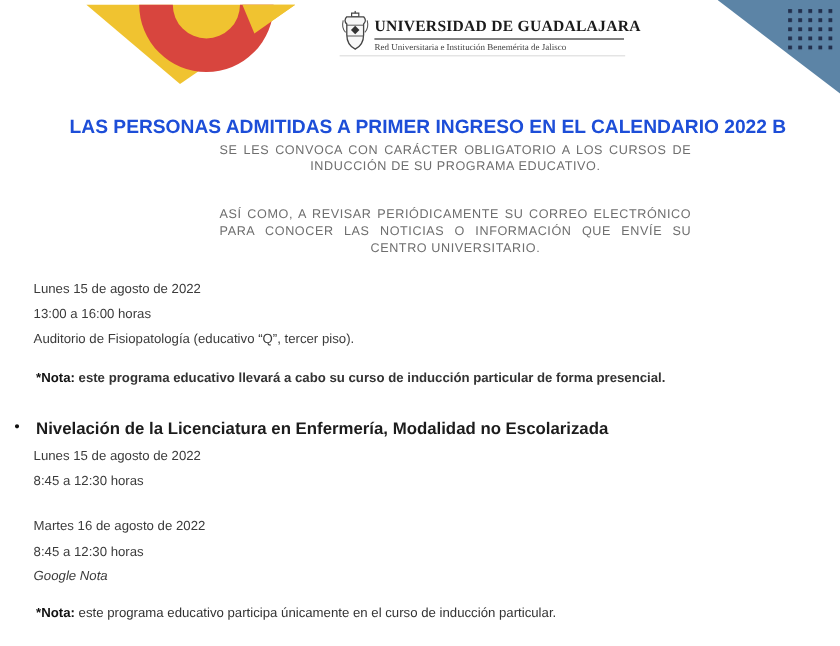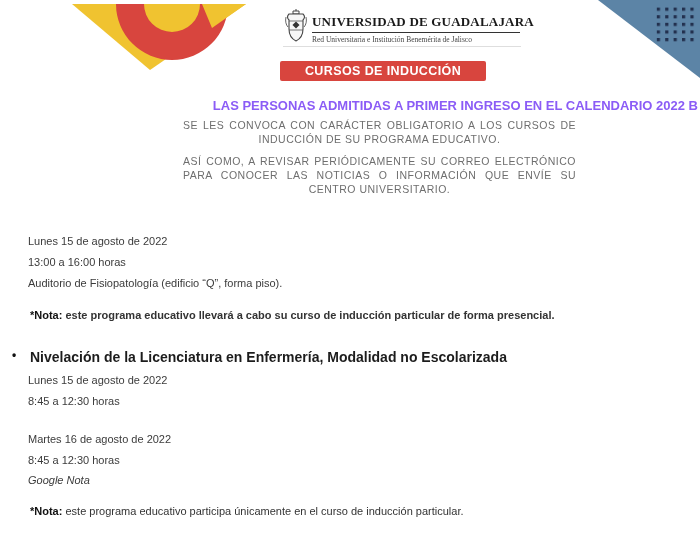--- a/index.html
+++ b/index.html
@@ -58,35 +58,35 @@
     font-weight: bold;
     font-size: 12.5px;
     letter-spacing: 0.4px;
     text-align: center;
     line-height: 20px;
   }
 
   
   .headline {
     position: absolute; left: 58px; top: 98px; width: 640px;
-    text-align: right;
+    text-align: left;
     font-weight: bold;
-    font-size: 13px;
-    color: #8b5cf6;
+    font-size: 16px;
+    color: #1d4ed8;
   }
   .paragraphs {
     position: absolute; left: 183px; top: 118px; width: 393px;
     font-size: 10.5px;
     line-height: 14px;
     letter-spacing: 0.5px;
     color: #6e6e6e;
     text-align: justify;
     text-align-last: center;
   }
-  .paragraphs p + p { margin-top: 8px; }
+  .paragraphs p + p { margin-top: 26px; }
 
   
   .session-block {
     position: absolute; left: 28px;
     font-size: 11px;
     line-height: 21px;
     color: #3b3b3b;
   }
   .block-1 { top: 231px; }
   .note {
@@ -138,32 +138,31 @@
     <rect x="9.5" y="13.5" width="5" height="5" transform="rotate(45 12 16)" fill="#333"></rect>
     <path d="M5 12 h14 M5 21 h14" stroke="#555" stroke-width="0.8"></path>
     <path d="M2 8 C1 12 2 16 4 18 M22 8 C23 12 22 16 20 18" fill="none" stroke="#555" stroke-width="0.9"></path>
   </svg>
   <div class="logo-text">
     <div class="uni-name">UNIVERSIDAD DE GUADALAJARA</div>
     <div class="uni-sub">Red Universitaria e Institución Benemérita de Jalisco</div>
   </div>
   <div class="header-rule"></div>
 
-  <div class="banner">CURSOS DE INDUCCIÓN</div>
 
   <div class="headline">LAS PERSONAS ADMITIDAS A PRIMER INGRESO EN EL CALENDARIO 2022 B</div>
   <div class="paragraphs">
     <p>SE LES CONVOCA CON CARÁCTER OBLIGATORIO A LOS CURSOS DE INDUCCIÓN DE SU PROGRAMA EDUCATIVO.</p>
     <p>ASÍ COMO, A REVISAR PERIÓDICAMENTE SU CORREO ELECTRÓNICO PARA CONOCER LAS NOTICIAS O INFORMACIÓN QUE ENVÍE SU CENTRO UNIVERSITARIO.</p>
   </div>
 
   <div class="session-block block-1">
     <div>Lunes 15 de agosto de 2022</div>
     <div>13:00 a 16:00 horas</div>
-    <div>Auditorio de Fisiopatología (edificio “Q”, forma piso).</div>
+    <div>Auditorio de Fisiopatología (educativo “Q”, tercer piso).</div>
   </div>
 
   <div class="note note-1">
     <b>*Nota:</b>
     <span>este programa educativo llevará a cabo su curso de inducción particular de forma presencial.</span>
   </div>
 
   <span class="bullet-dot">•</span>
   <div class="program-title">Nivelación de la Licenciatura en Enfermería, Modalidad no Escolarizada</div>
 

